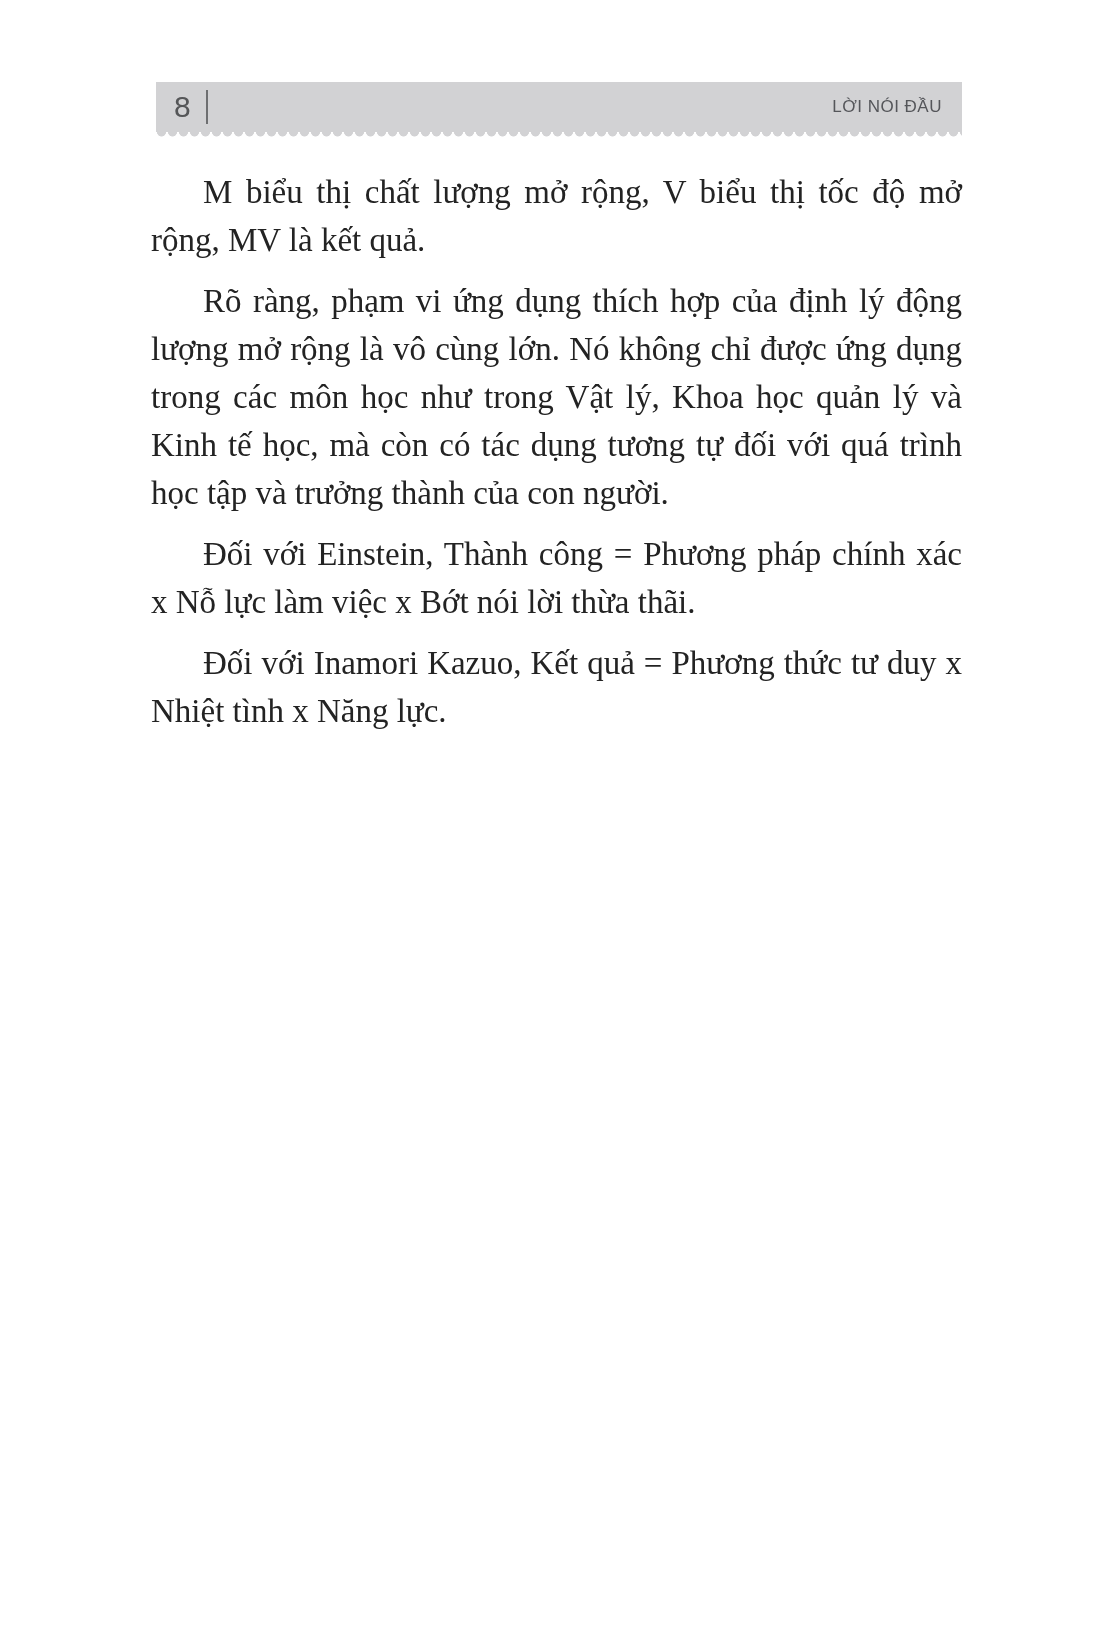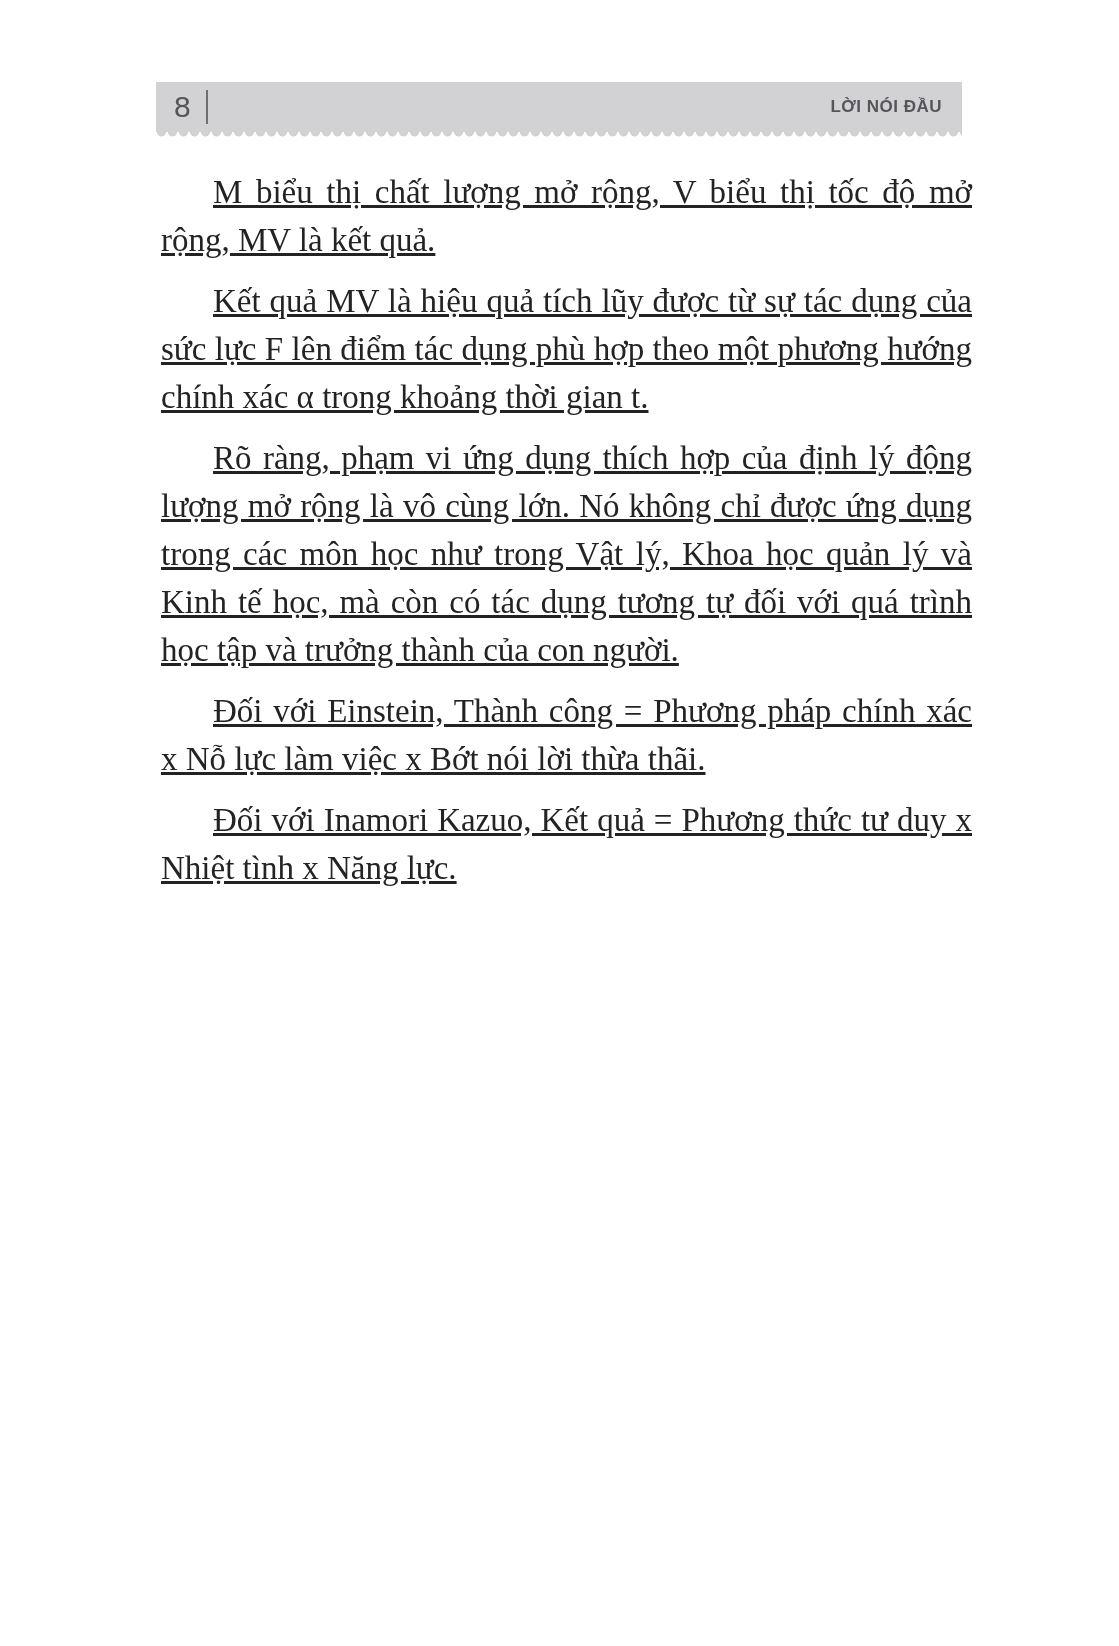--- a/index.html
+++ b/index.html
@@ -56,34 +56,33 @@
     display: inline-block;
     width: 2px;
     height: 34px;
     background: #6e6f71;
     margin-left: 15px;
   }
   .running-title {
     font-size: 17px;
     letter-spacing: 0.5px;
     color: #55565a;
-    font-weight: 700;
+    font-weight: 400;
   }
 
   
   .body-text {
     position: absolute;
-    left: 161px;
+    left: 151px;
     top: 168px;
     width: 811px;
     color: #232323;
     font-size: 33px;
     line-height: 48px;
     text-align: justify;
-    text-decoration: underline;
   }
   .body-text p {
     margin: 0 0 13px 0;
     text-indent: 52px;
   }
 </style>
 </head>
 <body>
 
 <div class="page">
@@ -92,19 +91,18 @@
     <div class="header-left">
       <span class="page-number">8</span>
       <span class="header-separator"></span>
     </div>
     <span class="running-title">LỜI NÓI ĐẦU</span>
   </div>
   <div class="header-fringe"></div>
 
   <div class="body-text">
       <p>M biểu thị chất lượng mở rộng, V biểu thị tốc độ mở rộng, MV là kết quả.</p>
-      <p>Kết quả MV là hiệu quả tích lũy được từ sự tác dụng của sức lực F lên điểm tác dụng phù hợp theo một phương hướng chính xác α trong khoảng thời gian t.</p>
       <p>Rõ ràng, phạm vi ứng dụng thích hợp của định lý động lượng mở rộng là vô cùng lớn. Nó không chỉ được ứng dụng trong các môn học như trong Vật lý, Khoa học quản lý và Kinh tế học, mà còn có tác dụng tương tự đối với quá trình học tập và trưởng thành của con người.</p>
       <p>Đối với Einstein, Thành công = Phương pháp chính xác x Nỗ lực làm việc x Bớt nói lời thừa thãi.</p>
       <p>Đối với Inamori Kazuo, Kết quả = Phương thức tư duy x Nhiệt tình x Năng lực.</p>
     </div>
 
 </div>
 
 </body></html>

